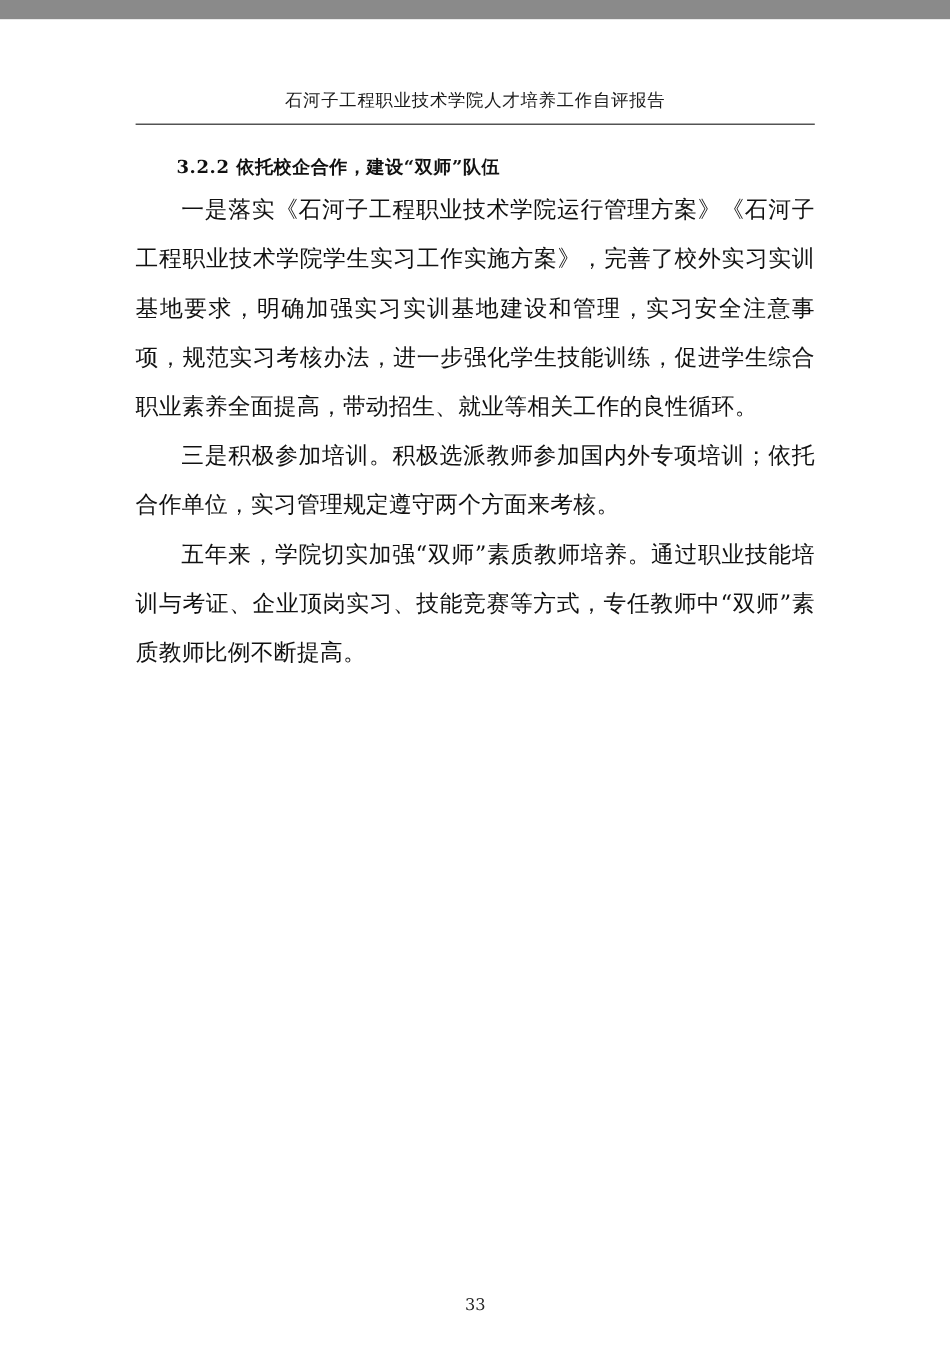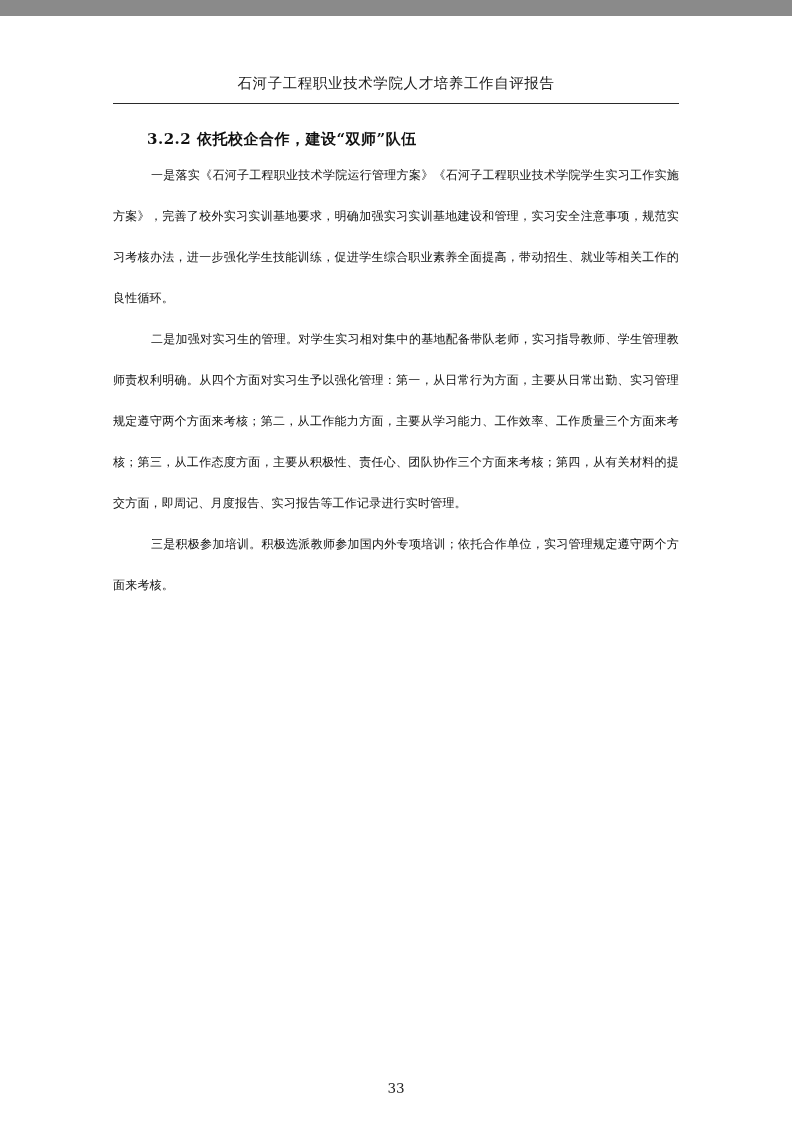--- a/index.html
+++ b/index.html
@@ -51,21 +51,21 @@
   h3.subsection-title {
     font-size: 19px;
     font-weight: bold;
     margin: 14px 0 4px 0;
     padding-left: 34px;
     letter-spacing: 0.5px;
     color: #111;
     font-family: "DejaVu Serif", serif;
   }
   p.body-text {
-    font-size: 12px;
+    font-size: 19px;
     line-height: 41px;
     margin: 0;
     text-align: justify;
     text-justify: inter-ideograph;
     text-indent: 38px;
     color: #111;
     letter-spacing: 0.2px;
     font-family: "DejaVu Serif", serif;
   }
   .page-number {
@@ -84,20 +84,20 @@
 
 <div class="page">
   <div class="page-inner">
 
     <div class="header">石河子工程职业技术学院人才培养工作自评报告</div>
     <hr class="header-rule">
 
     <h2 class="section-title">3.2.2 依托校企合作，建设“双师”队伍</h2>
 
     <p class="body-text">一是落实《石河子工程职业技术学院运行管理方案》《石河子工程职业技术学院学生实习工作实施方案》，完善了校外实习实训基地要求，明确加强实习实训基地建设和管理，实习安全注意事项，规范实习考核办法，进一步强化学生技能训练，促进学生综合职业素养全面提高，带动招生、就业等相关工作的良性循环。</p>
-    <p class="body-text">二是加强对实习生的管理。对学生实习相对集中的基地配备带队老师，实习指导教师、学生管理教师责权利明确。从四个方面对实习生予以强化管理：第一，从日常行为方面，主要从日常出勤、实习管理规定遵守两个方面来考核；第二，从工作能力方面，主要从学习能力、工作效率、工作质量三个方面来考核；第三，从工作态度方面，主要从积极性、责任心、团队协作三个方面来考核；第四，从有关材料的提交方面，即周记、月度报告、实习报告等工作记录进行实时管理。</p>
     <p class="body-text">三是积极参加培训。积极选派教师参加国内外专项培训；依托合作单位，实习管理规定遵守两个方面来考核。</p>
+    <p class="body-text">五年来，学院切实加强“双师”素质教师培养。通过职业技能培训与考证、企业顶岗实习、技能竞赛等方式，专任教师中“双师”素质教师比例不断提高。</p>
 
 
   </div>
 
   <div class="page-number">33</div>
 </div>
 
 </body></html>

